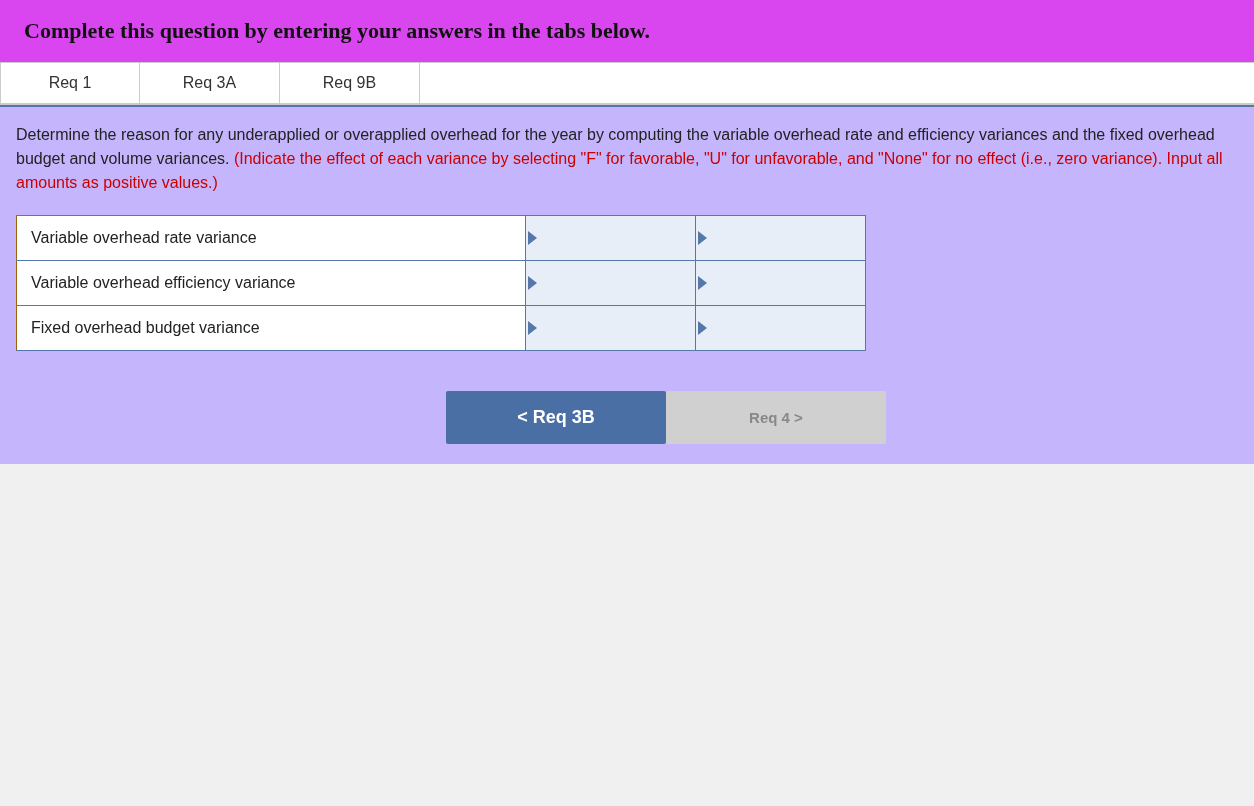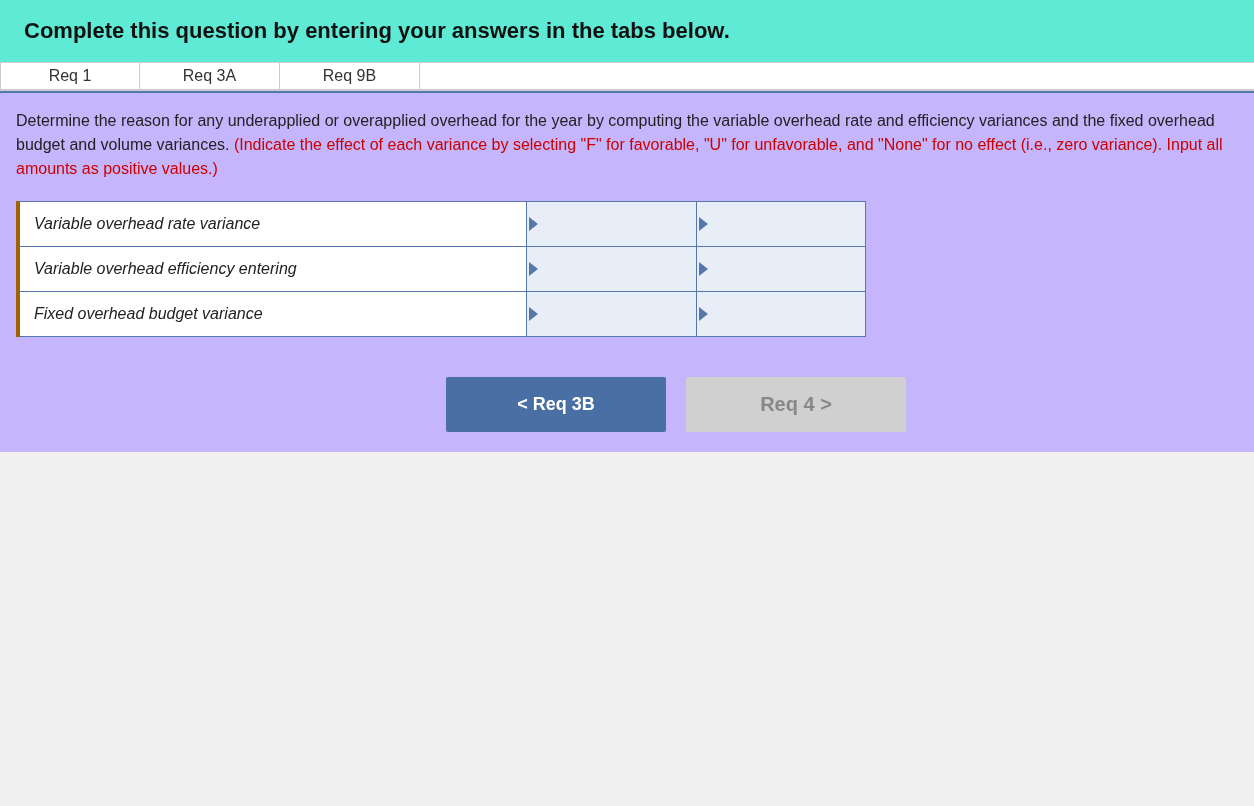--- a/index.html
+++ b/index.html
@@ -4,39 +4,40 @@
   <style>
     * { box-sizing: border-box; margin: 0; padding: 0; }
     body {
       font-family: Arial, sans-serif;
       background: #f0f0f0;
       width: 1254px;
       min-height: 806px;
     }
 
     .header-bar {
-      background: #5eead4;
+      background: #d946ef;
       padding: 18px 24px 18px 24px;
       border-bottom: 1px solid #ccc;
+      font-family: Liberation Serif, serif;
     }
 
     .header-bar h1 {
       font-size: 22px;
       font-weight: bold;
       color: #111;
     }
 
     .tabs-row {
       display: flex;
       background: #fff;
       border-bottom: 2px solid #ccc;
     }
 
     .tab {
-      padding: 4px 40px;
+      padding: 11px 40px;
       font-size: 16px;
       color: #333;
       border-right: 1px solid #ccc;
       cursor: pointer;
       text-align: center;
       min-width: 140px;
     }
 
     .tab:first-child {
       border-left: 1px solid #ccc;
@@ -74,22 +75,21 @@
     .variance-table td {
       border: 1px solid #5577aa;
       padding: 12px 14px;
       font-size: 16px;
       color: #222;
       background: #fff;
     }
 
     .variance-table td.label-cell {
       width: 510px;
-      border-left: 4px solid #a16207;
-      font-style: italic;
+      border-left: 1px solid #a16207;
     }
 
     .variance-table td.input-cell {
       width: 170px;
       position: relative;
       padding: 0;
     }
 
     .variance-table td.input-cell input {
       width: 100%;
@@ -123,42 +123,41 @@
       width: 100%;
       height: 100%;
       border: none;
       background: #dce6f5;
       padding-left: 18px;
       font-size: 15px;
     }
 
     .buttons-row {
       display: flex;
-      gap: 20px;
       padding: 10px 0 20px 430px;
     }
 
     .btn-prev {
       background: #4a6fa5;
       color: #fff;
       border: none;
       padding: 16px 50px;
       font-size: 18px;
       font-weight: bold;
       cursor: pointer;
       min-width: 220px;
       border-radius: 2px;
     }
 
     .btn-next {
       background: #d0d0d0;
       color: #888;
       border: none;
       padding: 16px 50px;
-      font-size: 20px;
+      font-size: 15px;
       font-weight: bold;
       cursor: pointer;
       min-width: 220px;
       border-radius: 2px;
     }
   </style>
 </head>
 <body>
 
 <div class="header-bar">
@@ -187,21 +186,21 @@
           </div>
         </td>
         <td class="input-cell">
           <div class="input-wrapper">
             <span class="arrow-indicator"></span>
             <input type="text" style="">
           </div>
         </td>
       </tr>
       <tr>
-        <td class="label-cell">Variable overhead efficiency entering</td>
+        <td class="label-cell">Variable overhead efficiency variance</td>
         <td class="input-cell">
           <div class="input-wrapper">
             <span class="arrow-indicator"></span>
             <input type="text" style="">
           </div>
         </td>
         <td class="input-cell">
           <div class="input-wrapper">
             <span class="arrow-indicator"></span>
             <input type="text" style="">

